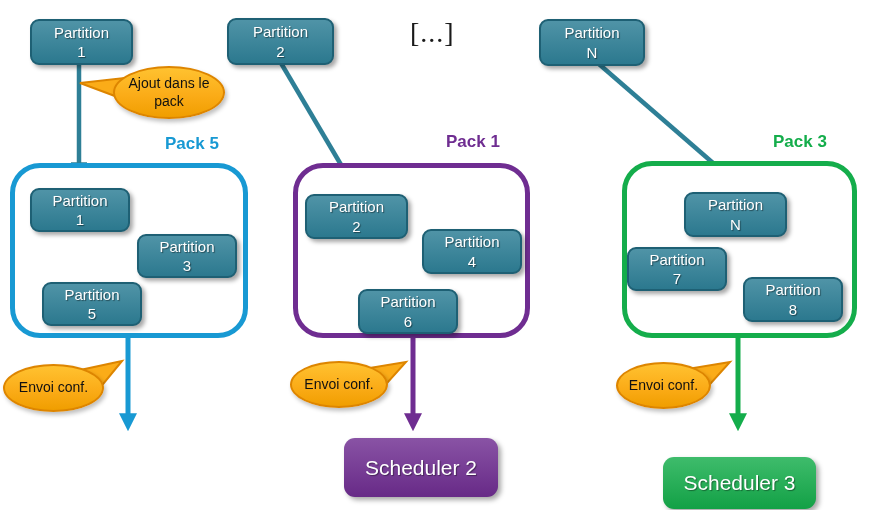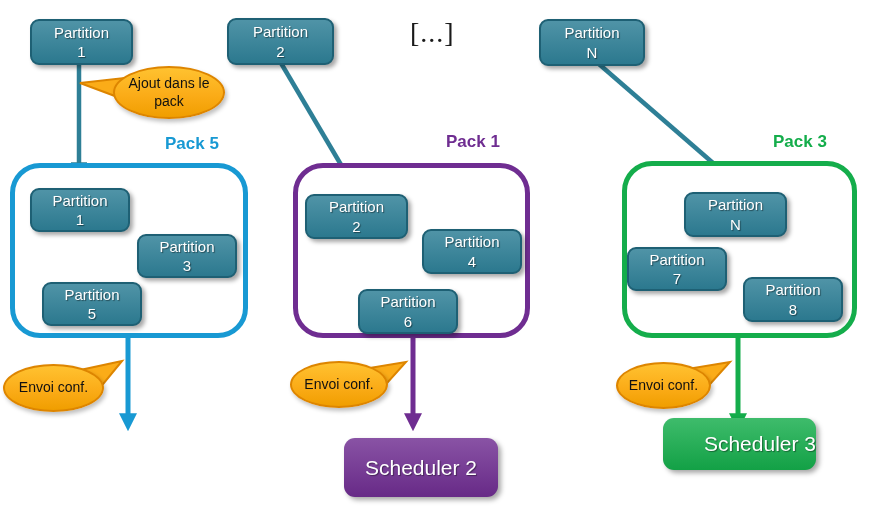--- a/index.html
+++ b/index.html
@@ -186,17 +186,17 @@
   <div class="bubble" style="left:290px; top:361px; width:98px; height:47px;">
     <span class="btxt">Envoi conf.</span>
   </div>
   <div class="bubble" style="left:616px; top:362px; width:95px; height:47px;">
     <span class="btxt">Envoi conf.</span>
   </div>
 
   <div class="sched c2" style="left:344px; top:438px; width:154px; height:59px;">
     <span>Scheduler 2</span>
   </div>
-  <div class="sched c3" style="left:663px; top:418px; width:153px; height:52px;justify-content:flex-end;">
+  <div class="sched c3" style="left:663px; top:457px; width:153px; height:52px;">
     <span>Scheduler 3</span>
   </div>
 
 </div>
 
 </body></html>

